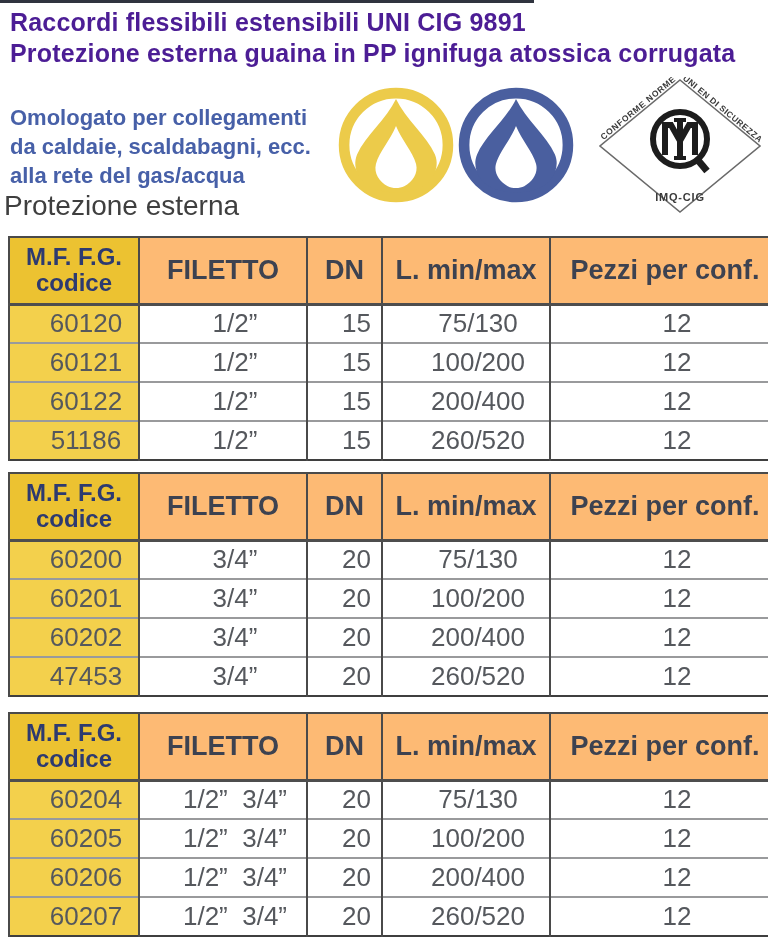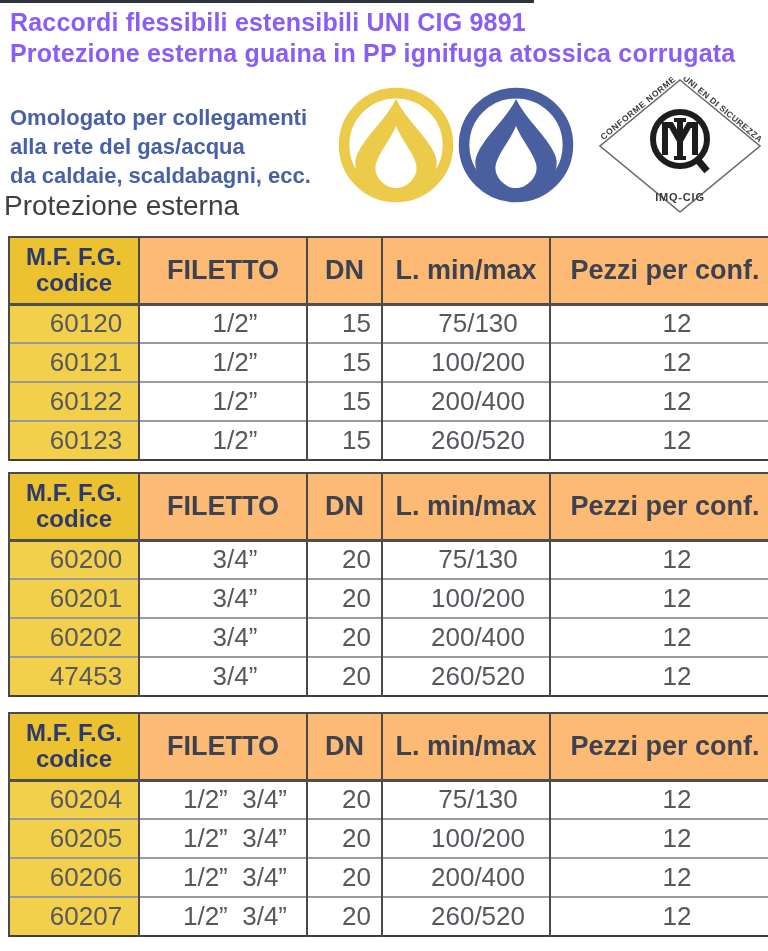--- a/index.html
+++ b/index.html
@@ -2,21 +2,21 @@
 <html><head>
 <meta charset="utf-8">
 <style>
   * { margin:0; padding:0; box-sizing:border-box; }
   html,body { width:768px; background:#ffffff; }
   body { position:relative; height:951px; font-family:"Liberation Sans", sans-serif; overflow:hidden; }
 
   .scan-bar { position:absolute; left:0; top:0; width:534px; height:3px; background:#30343f; }
 
   .titles { position:absolute; left:10px; top:7px; }
-  .titles .t { font-size:25px; font-weight:bold; color:#8b5cf6; line-height:31px; letter-spacing:0.2px; }
+  .titles .t { font-size:25px; font-weight:bold; color:#4c1d95; line-height:31px; letter-spacing:0.2px; }
 
   .approval { position:absolute; left:10px; top:103px; }
   .approval .a { font-size:22px; font-weight:bold; color:#4760a8; line-height:29px; }
 
   .section-label { position:absolute; left:4px; top:190px; font-size:28px; color:#3f3f3f; }
 
   .logo { position:absolute; }
   #flame-yellow { left:337px; top:86px; width:118px; height:118px; }
   #flame-blue  { left:457px; top:86px; width:118px; height:118px; }
   #imq-diamond { left:597px; top:77px; width:166px; height:138px; }
@@ -49,22 +49,22 @@
 
 <div class="scan-bar"></div>
 
 <div class="titles">
   <div class="t">Raccordi flessibili estensibili UNI CIG 9891</div>
   <div class="t">Protezione esterna guaina in PP ignifuga atossica corrugata</div>
 </div>
 
 <div class="approval">
   <div class="a">Omologato per collegamenti</div>
+  <div class="a">da caldaie, scaldabagni, ecc.</div>
   <div class="a">alla rete del gas/acqua</div>
-  <div class="a">da caldaie, scaldabagni, ecc.</div>
 </div>
 
 <div class="section-label">Protezione esterna</div>
 
 <svg id="flame-yellow" class="logo" viewBox="0 0 100 100">
   <circle cx="50" cy="50" r="44" fill="none" stroke="#eccb4a" stroke-width="9"></circle>
   <path fill="#eccb4a" fill-rule="evenodd" d="M50,11 C42,28 24,42 17,58 C12,70 20,84 34,88 C45,91 55,91 66,88 C80,84 88,70 83,58 C76,42 58,28 50,11 Z
     M50,34 C45,46 36,56 33,66 C31,74 36,81 43,85 C47,87 53,87 57,85 C64,81 69,74 67,66 C64,56 55,46 50,34 Z"></path>
 </svg>
 
@@ -116,21 +116,21 @@
         <td class="c4">12</td>
       </tr>
       <tr>
         <td class="c0">60122</td>
         <td class="c1">1/2”</td>
         <td class="c2">15</td>
         <td class="c3">200/400</td>
         <td class="c4">12</td>
       </tr>
       <tr>
-        <td class="c0">60123</td>
+        <td class="c0">51186</td>
         <td class="c1">1/2”</td>
         <td class="c2">15</td>
         <td class="c3">260/520</td>
         <td class="c4">12</td>
       </tr>
     </tbody>
 </table>
 
 <table class="spec" id="table-2">
   <thead>

